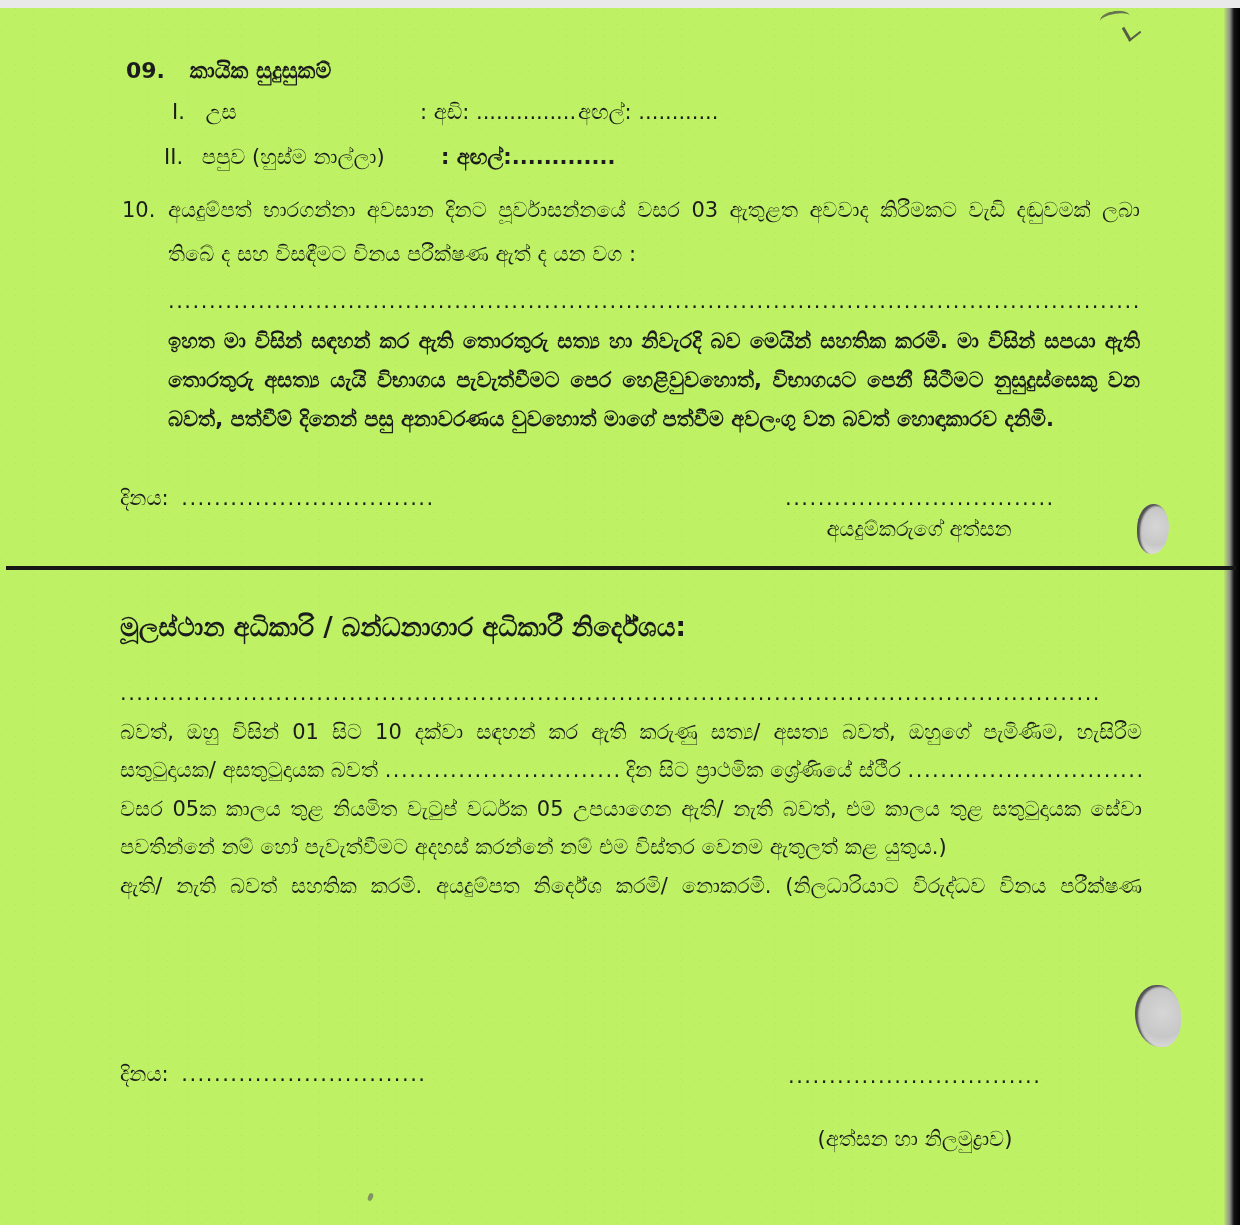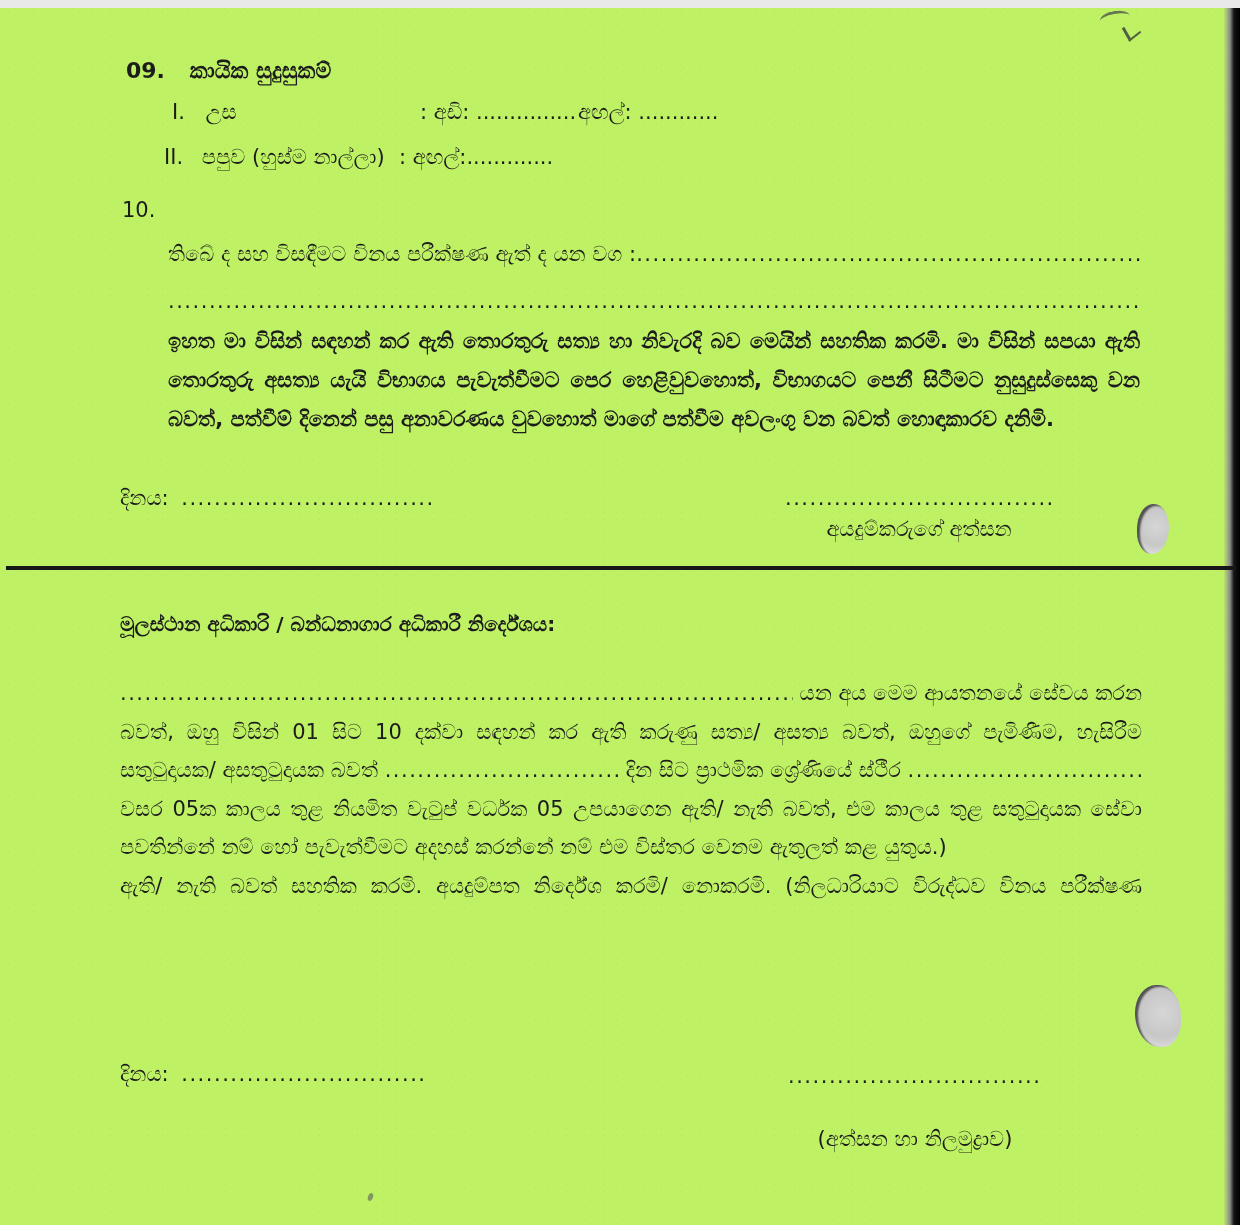--- a/index.html
+++ b/index.html
@@ -23,21 +23,21 @@
   .dots{overflow:hidden;white-space:nowrap;letter-spacing:1.5px;}
   .flexline{display:flex;align-items:baseline;}
   .flexline span{white-space:pre;}
   .flexline .dots{flex:1 1 auto;min-width:0;}
   .flexline .mid{flex-grow:0.7;}
   .jl{text-align:justify;text-align-last:justify;}
   .rl{height:38.6px;line-height:38.6px;overflow:hidden;}
   .dl{height:39px;line-height:39px;overflow:hidden;}
   .inline-dots{display:inline-block;overflow:hidden;white-space:nowrap;
     letter-spacing:1.5px;vertical-align:bottom;}
-  .heading{font-weight:700;font-size:20px;}
+  .heading{font-weight:700;font-size:26px;}
   .sec-title{font-weight:600;font-size:22px;}
   .center{text-align:center;}
   
   .divider{left:6px;top:558px;width:1230px;height:4px;background:#171717;}
   
   .edge-strip{right:0;top:0;width:16px;height:1225px;
     background:linear-gradient(to right, rgba(160,160,160,0.15), #8a8a8a 38%, #131313 62%, #000 100%);}
   
   .blob{border-radius:52% 48% 55% 45%;
     background:radial-gradient(circle at 60% 45%, #d6d6d6 0%, #c7c7c7 55%, #e9e9e8 100%);
@@ -72,24 +72,25 @@
     <span>I.</span>
     <span style="margin-left:14px;">උස</span>
   </div>
   <div class="abs" style="left:420px;top:92px;">: අඩි: ...............</div>
   <div class="abs" style="left:578px;top:92px;">අඟල්: ............</div>
 
   <div class="abs" style="left:164px;top:137px;">
     <span>II.</span>
     <span style="margin-left:12px;">පපුව (හුස්ම නාල්ලා)</span>
   </div>
-  <div class="abs" style="left:399px;top:137px;">: අඟල්:.............</div>
+  <div class="abs" style="left:441px;top:137px;font-weight:bold;">: අඟල්:.............</div>
 
   <div class="abs" style="left:122px;top:190px;">10.</div>
-  <div class="abs flexline" style="left:168px;top:234px;width:972px;height:32px;">
+  <div class="abs jl" style="left:168px;top:190px;width:972px;height:32px;overflow:hidden;">අයදුම්පත් භාරගන්නා අවසාන දිනට පූර්වාසන්නයේ වසර 03 ඇතුළත අවවාද කිරීමකට වැඩි දඬුවමක් ලබා</div>
+  <div class="abs flexline" style="left:168px;top:234px;width:972px;height:32px;flex-direction:column;">
     <span>තිබේ ද සහ විසඳීමට විනය පරීක්ෂණ ඇත් ද යන වග :</span>
     <span class="dots">........................................................................................................................</span>
   </div>
   <div class="abs dots" style="left:168px;top:281px;width:972px;height:30px;">......................................................................................................................................................................</div>
 
   <div class="abs" style="left:168px;top:314px;width:972px;font-weight:bold;">
     <div class="dl jl">ඉහත මා විසින් සඳහන් කර ඇති තොරතුරු සත්‍ය හා නිවැරදි බව මෙයින් සහතික කරමි. මා විසින් සපයා ඇති</div>
     <div class="dl jl">තොරතුරු අසත්‍ය යැයි විභාගය පැවැත්වීමට පෙර හෙළිවුවහොත්, විභාගයට පෙනී සිටීමට නුසුදුස්සෙකු වන</div>
     <div class="dl">බවත්, පත්වීම් දිනෙන් පසු අනාවරණය වුවහොත් මාගේ පත්වීම අවලංගු වන බවත් හොඳාකාරව දනිමි.</div>
   </div>
@@ -101,21 +102,20 @@
   <div class="abs dots" style="left:785px;top:478px;width:268px;height:30px;">..........................................</div>
   <div class="abs center" style="left:770px;top:509px;width:298px;">අයදුම්කරුගේ අත්සන</div>
 
   <div class="abs divider"></div>
 
   <div class="abs heading" style="left:120px;top:604px;">මූලස්ථාන අධිකාරි / බන්ධනාගාර අධිකාරී නිර්දේශය:</div>
 
   <div class="abs" style="left:120px;top:666px;width:1022px;">
     <div class="rl flexline">
         <span class="dots">........................................................................................................................</span>
-        <span> යන අය මෙම ආයතනයේ සේවය කරන</span>
       </div>
     <div class="rl jl"><span>බවත්, ඔහු විසින් 01 සිට 10 දක්වා සඳහන් කර ඇති කරුණු </span><span class="b">සත්‍ය/ අසත්‍ය</span><span> බවත්, ඔහුගේ පැමිණීම, හැසිරීම</span></div>
     <div class="rl flexline">
         <span class="b">සතුටුදායක/ අසතුටුදායක</span>
         <span> බවත් </span>
         <span class="dots mid">................................................................</span>
         <span> දින සිට ප්‍රාථමික ශ්‍රේණියේ ස්ථීර </span>
         <span class="dots">................................................................</span>
       </div>
     <div class="rl jl"><span>වසර 05ක කාලය තුළ නියමිත වැටුප් වර්ධක 05 උපයාගෙන </span><span class="b">ඇති/ නැති</span><span> බවත්, එම කාලය තුළ සතුටුදායක සේවා</span></div>

